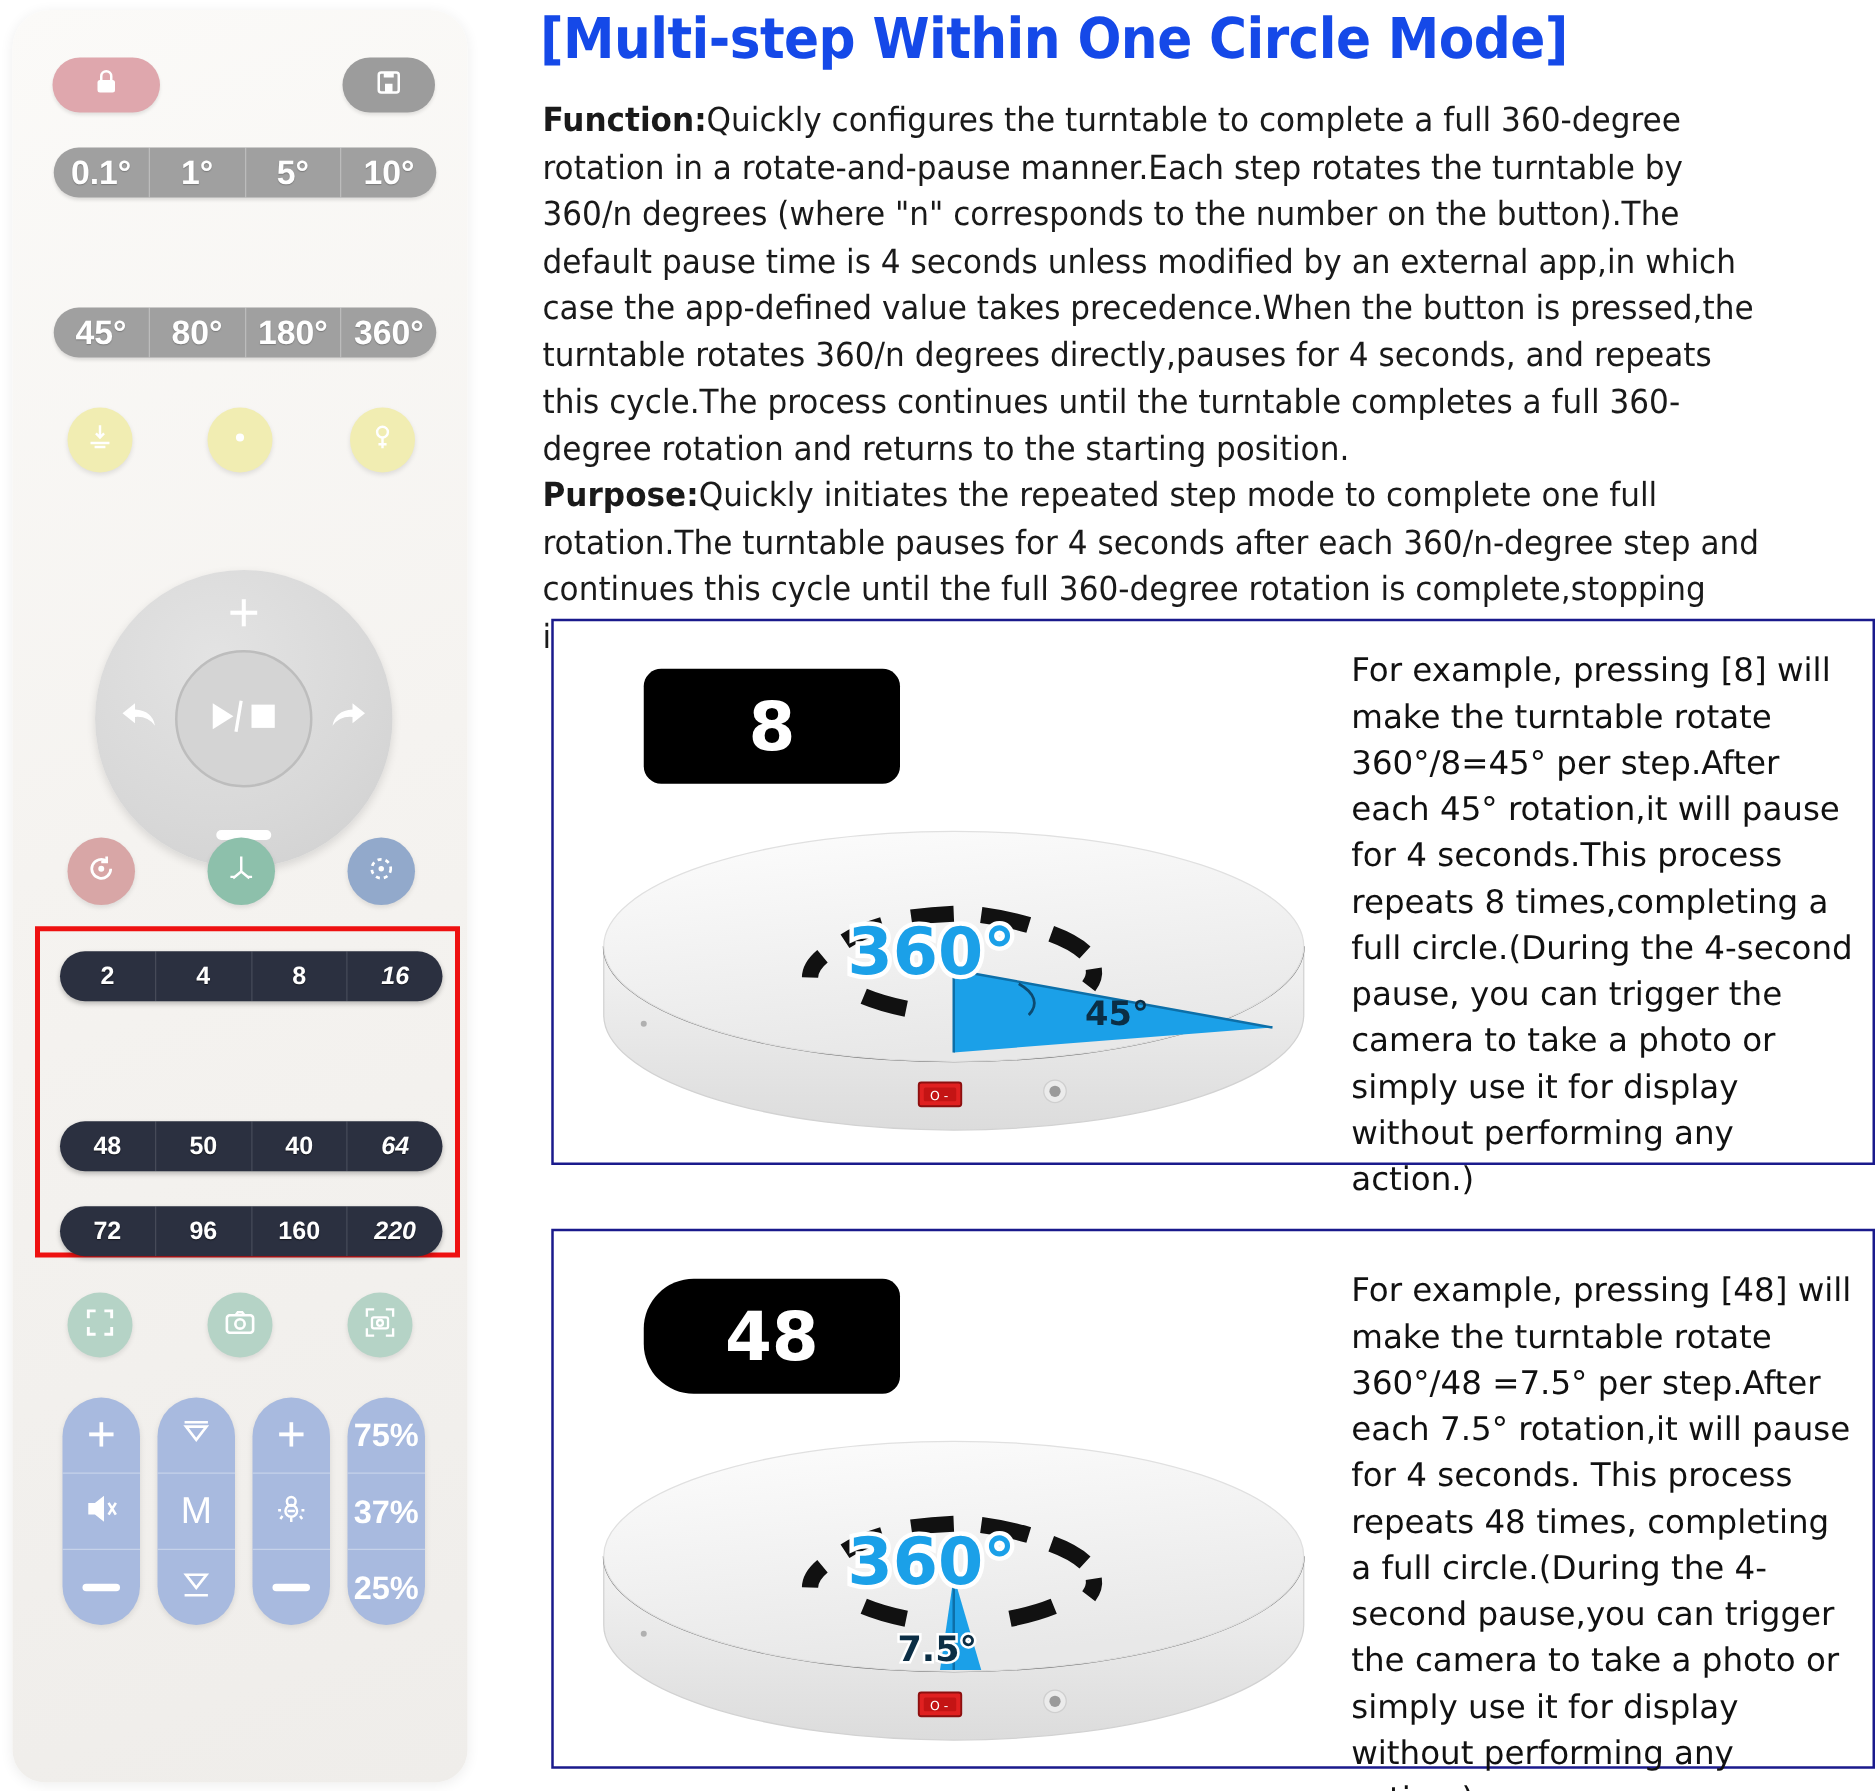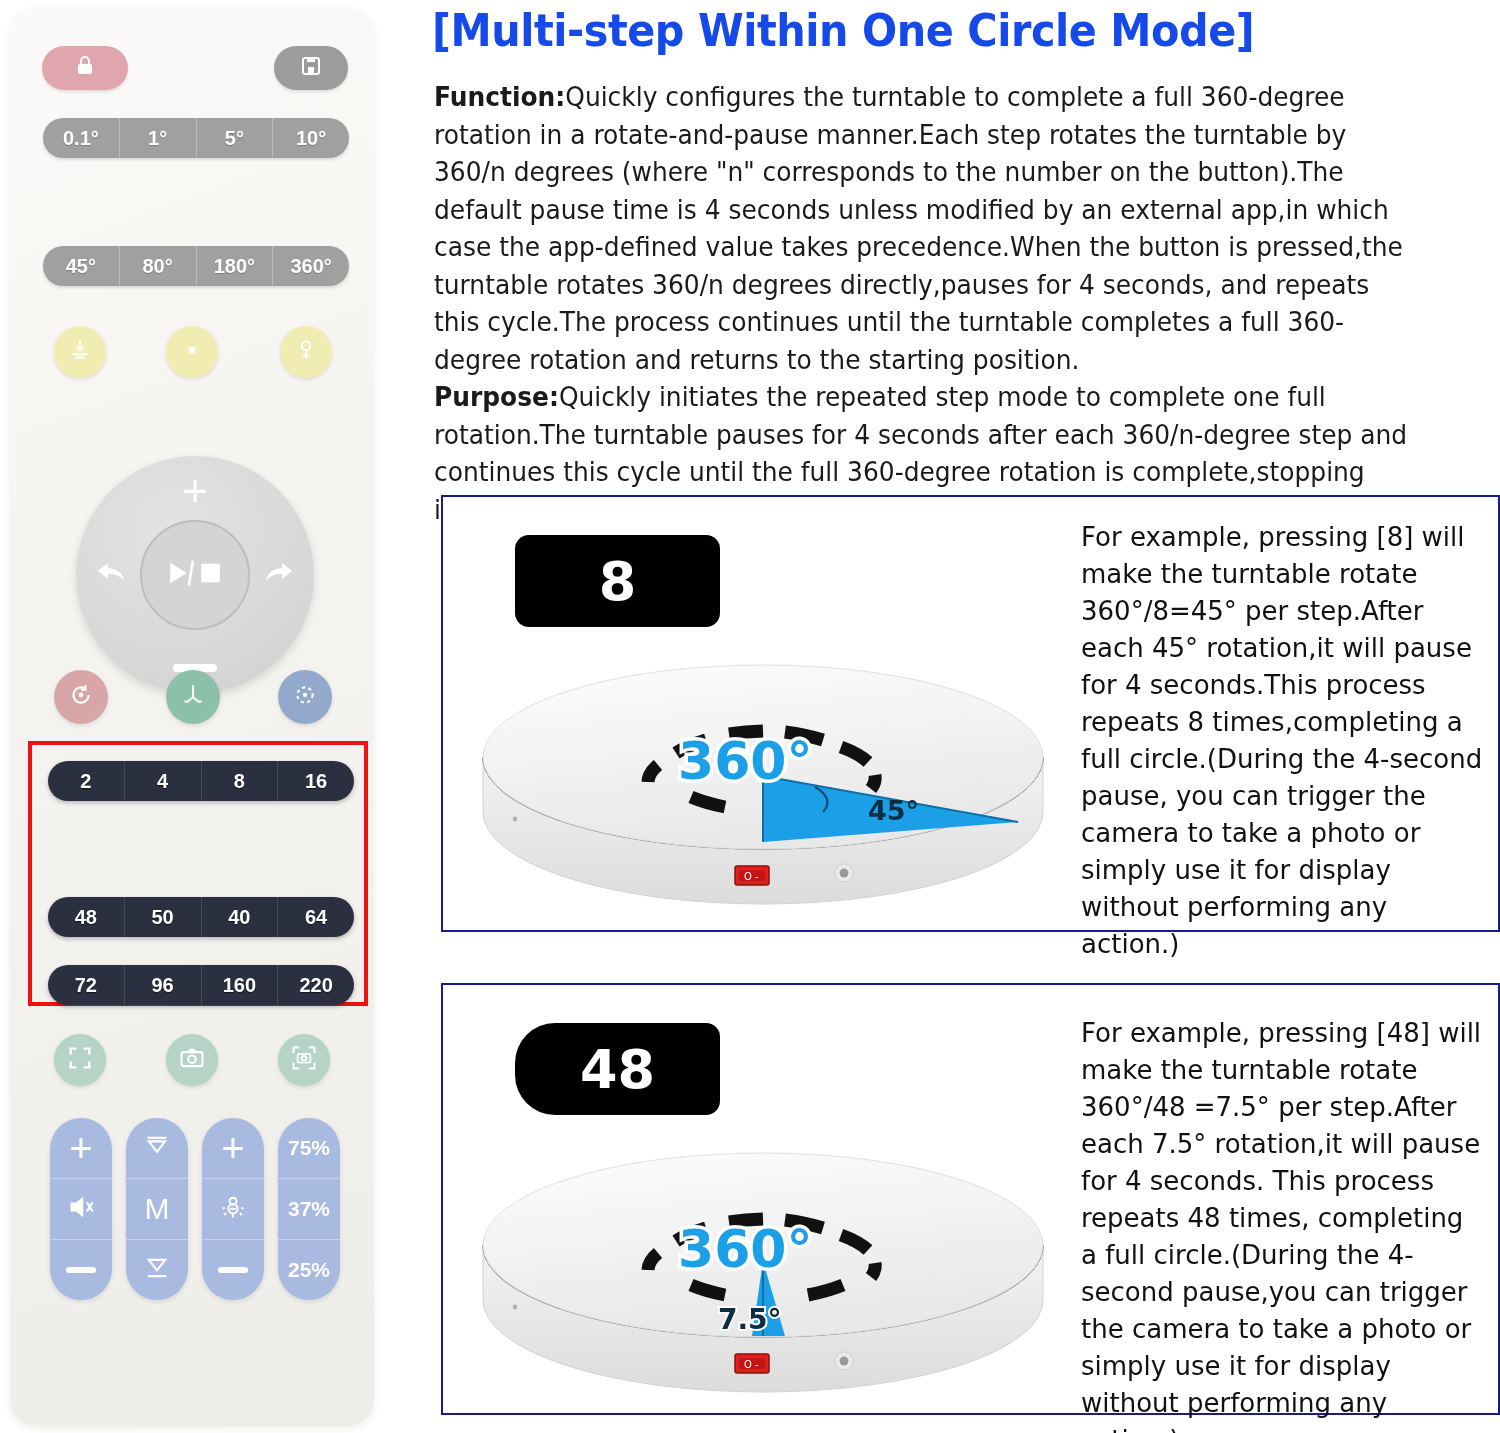--- a/index.html
+++ b/index.html
@@ -31,21 +31,21 @@
 
   
   .deg-row {
     position:absolute; left:33px; width:306px; height:40px;
     background:#a0a0a0; border-radius:20px;
     display:flex; box-shadow: 0 2px 3px rgba(0,0,0,.12);
     overflow:hidden;
   }
   .deg-row .cell {
     flex:1; display:flex; align-items:center; justify-content:center;
-    color:#fff; font-weight:bold; font-size:20px;
+    color:#fff; font-weight:bold; font-size:27px;
     border-right:1px solid rgba(255,255,255,.30);
     text-shadow:0 1px 1px rgba(0,0,0,.25);
   }
   .deg-row .cell:last-child { border-right:none; }
   .deg-row.r1 { top:110px; }
   .deg-row.r2 { top:174px; }
   .deg-row.r3 { top:238px; }
 
   
   .circ {
@@ -91,21 +91,21 @@
     position:absolute; left:16px; width:306px; height:40px;
     background:#2b3040; border-radius:20px; display:flex; overflow:hidden;
     box-shadow:0 2px 4px rgba(0,0,0,.25);
   }
   .num-row .cell {
     flex:1; display:flex; align-items:center; justify-content:center;
     color:#fff; font-weight:bold; font-size:20px;
     border-right:1px solid rgba(255,255,255,.13);
     text-shadow:0 1px 1px rgba(0,0,0,.6);
   }
-  .num-row .cell:last-child { border-right:none; }
+  .num-row .cell:last-child { border-right:none;font-style:italic; }
   .num-row.n1 { top:16px; }
   .num-row.n2 { top:84px; }
   .num-row.n3 { top:152px; }
   .num-row.n4 { top:220px; }
 
   
   .green { background:#b5d3c6; width:52px; height:52px; top:1026px; }
   .g1 { left:44px; } .g2 { left:156px; } .g3 { left:268px; }
   .green svg { width:28px; height:28px; }
 
@@ -115,21 +115,21 @@
     border-radius:31px; overflow:hidden;
     background:#a8badf; box-shadow:0 2px 5px rgba(0,0,0,.10);
     display:flex; flex-direction:column;
   }
   .s1 { left:40px; } .s2 { left:116px; } .s3 { left:192px; } .s4 { left:268px; }
   .stack .seg {
     flex:1; display:flex; align-items:center; justify-content:center;
     color:#fff; border-bottom:1px solid rgba(255,255,255,.35);
   }
   .stack .seg:last-child { border-bottom:none; }
-  .stack .seg.pct { font-size:21px; font-weight:bold; }
+  .stack .seg.pct { font-size:26px; font-weight:bold; }
   .stack .seg.txtM { font-size:30px; }
   .stack .seg svg { width:28px; height:28px; }
   .stack .seg .bigplus { font-size:40px; line-height:28px; font-weight:300; }
   .stack .seg .bigminus { width:30px; height:6px; background:#fff; border-radius:3px; }
 
   
   .content { position:absolute; left:430px; top:0; width:1065px; height:1433px; }
 
   .title {
     position:absolute; left:2px; top:4px;

